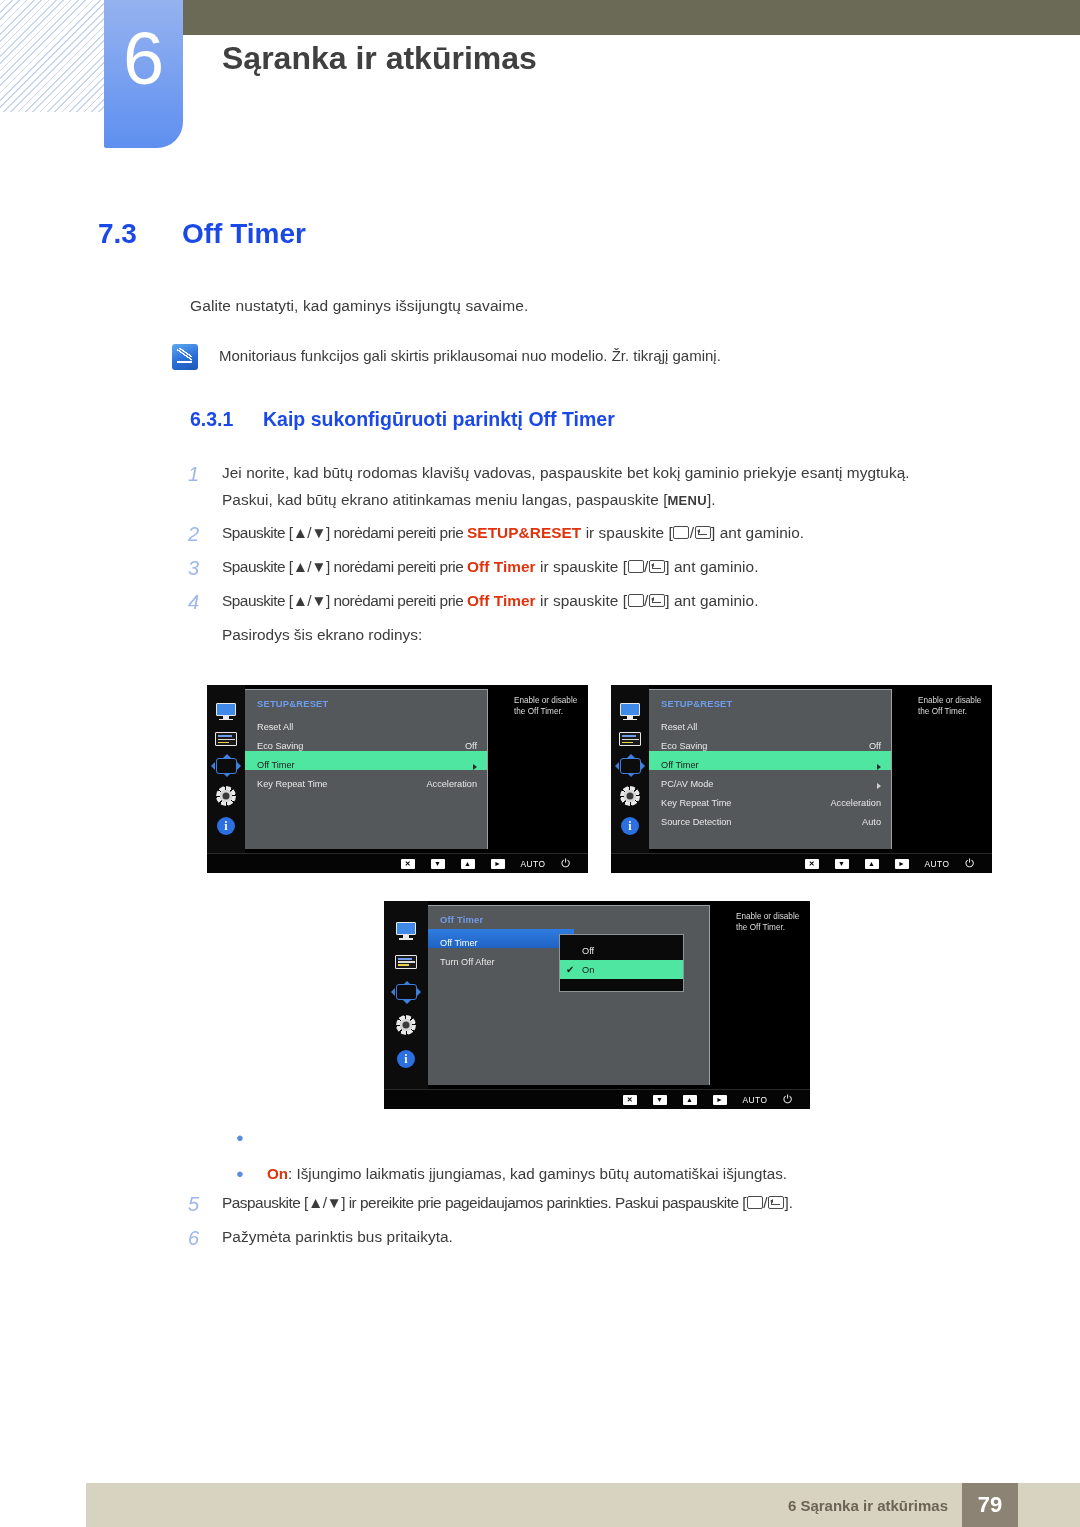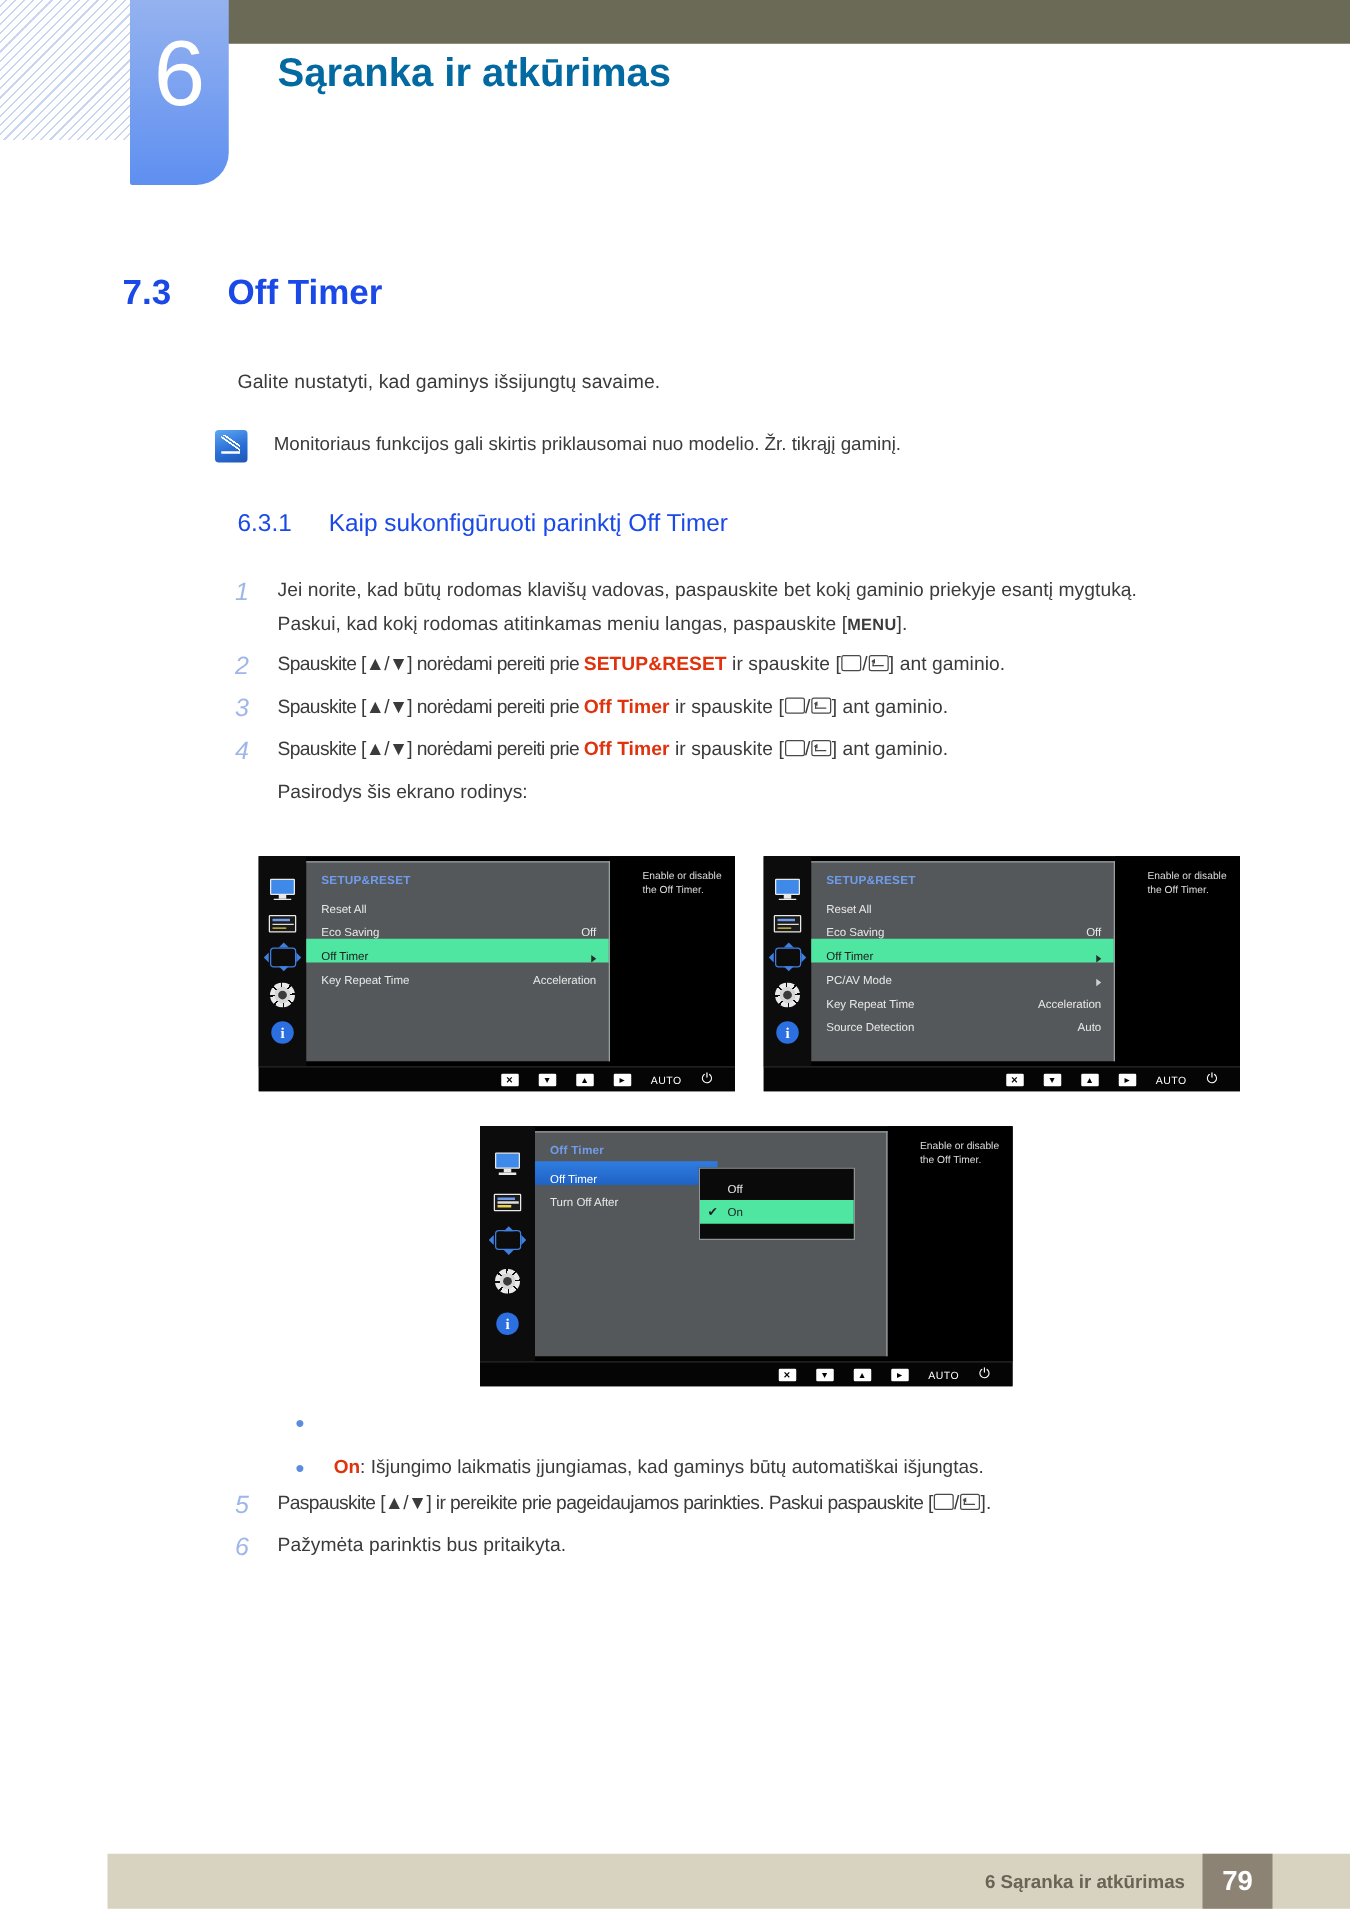--- a/index.html
+++ b/index.html
@@ -51,21 +51,21 @@
     font-weight: normal;
     color: #ffffff;
     font-family: "Liberation Sans", sans-serif;
     user-select: none;
   }
   .chapter-title {
     position: absolute;
     left: 222px; top: 40px;
     font-size: 32px;
     font-weight: bold;
-    color: #0369a1;
+    color: #404040;
     letter-spacing: 0px;
   }
 
   
   .section-head {
     position: absolute;
     left: 98px; top: 218px;
     font-size: 28px;
     font-weight: bold;
     color: #1b49e8;
@@ -110,21 +110,21 @@
     margin-left: 21px;
     font-size: 15px;
     color: #3b3b3b;
     line-height: 26px;
   }
 
   .subsection-head {
     position: absolute;
     left: 190px; top: 408px;
     font-size: 19.5px;
-    font-weight: normal;
+    font-weight: bold;
     color: #1b49e8;
     white-space: pre;
   }
   .subsection-head .num { display: inline-block; width: 73px; }
 
   
   .steps {
     position: absolute;
     left: 188px; top: 460px;
     width: 830px;
@@ -481,21 +481,21 @@
 </div>
 
 <div class="subsection-head"><span class="num">6.3.1</span><span>Kaip sukonfigūruoti parinktį Off Timer</span></div>
 
 <div class="steps">
 
   <div class="step">
     <div class="step-num">1</div>
     <div class="step-body">
       <div>Jei norite, kad būtų rodomas klavišų vadovas, paspauskite bet kokį gaminio priekyje esantį mygtuką.</div>
-      <div class="cont-line"><span>Paskui, kad kokį rodomas atitinkamas meniu langas, paspauskite [</span><span class="kb">MENU</span><span>].</span></div>
+      <div class="cont-line"><span>Paskui, kad būtų ekrano atitinkamas meniu langas, paspauskite [</span><span class="kb">MENU</span><span>].</span></div>
     </div>
   </div>
 
   <div class="step">
     <div class="step-num">2</div>
     <div class="step-body"><span class="keys">Spauskite [▲/▼] norėdami pereiti prie </span><span class="o">SETUP&amp;RESET</span><span> ir spauskite [</span><span class="gkey"></span>/<span class="gkey ret"></span><span>] ant gaminio.</span></div>
   </div>
 
   <div class="step">
     <div class="step-num">3</div>

